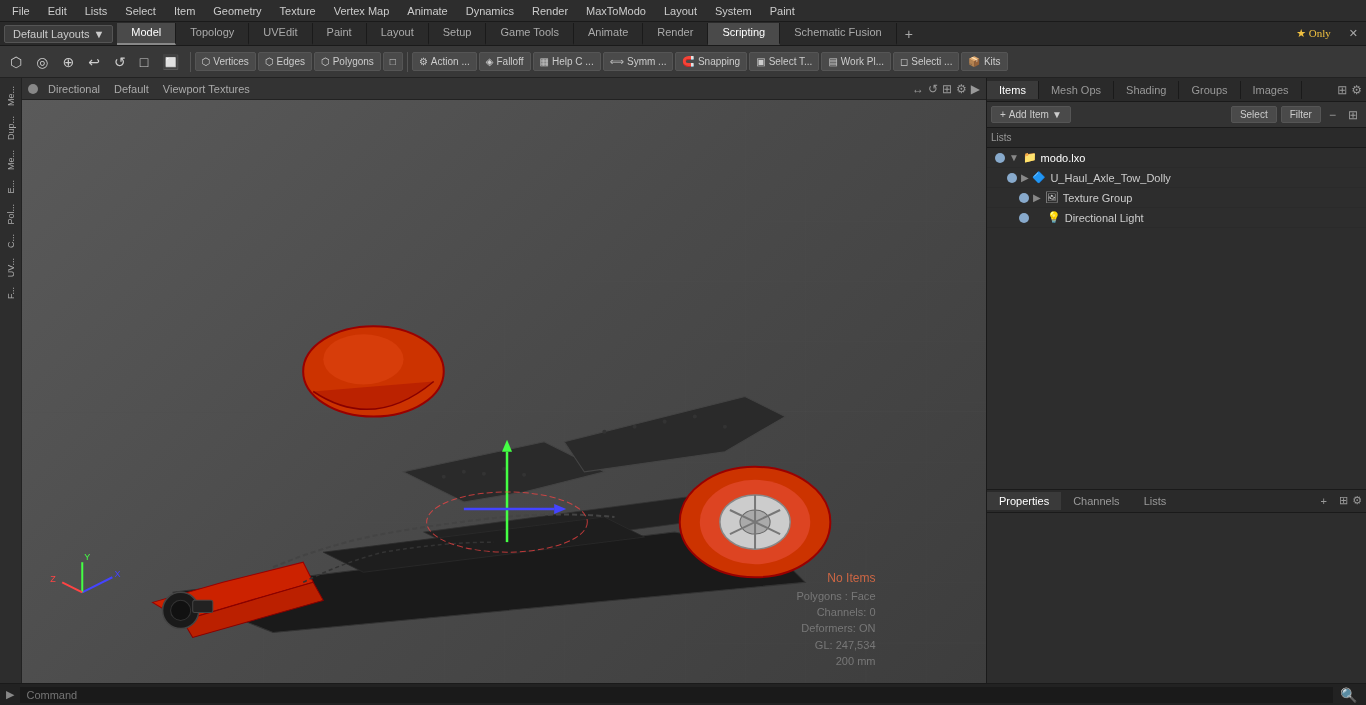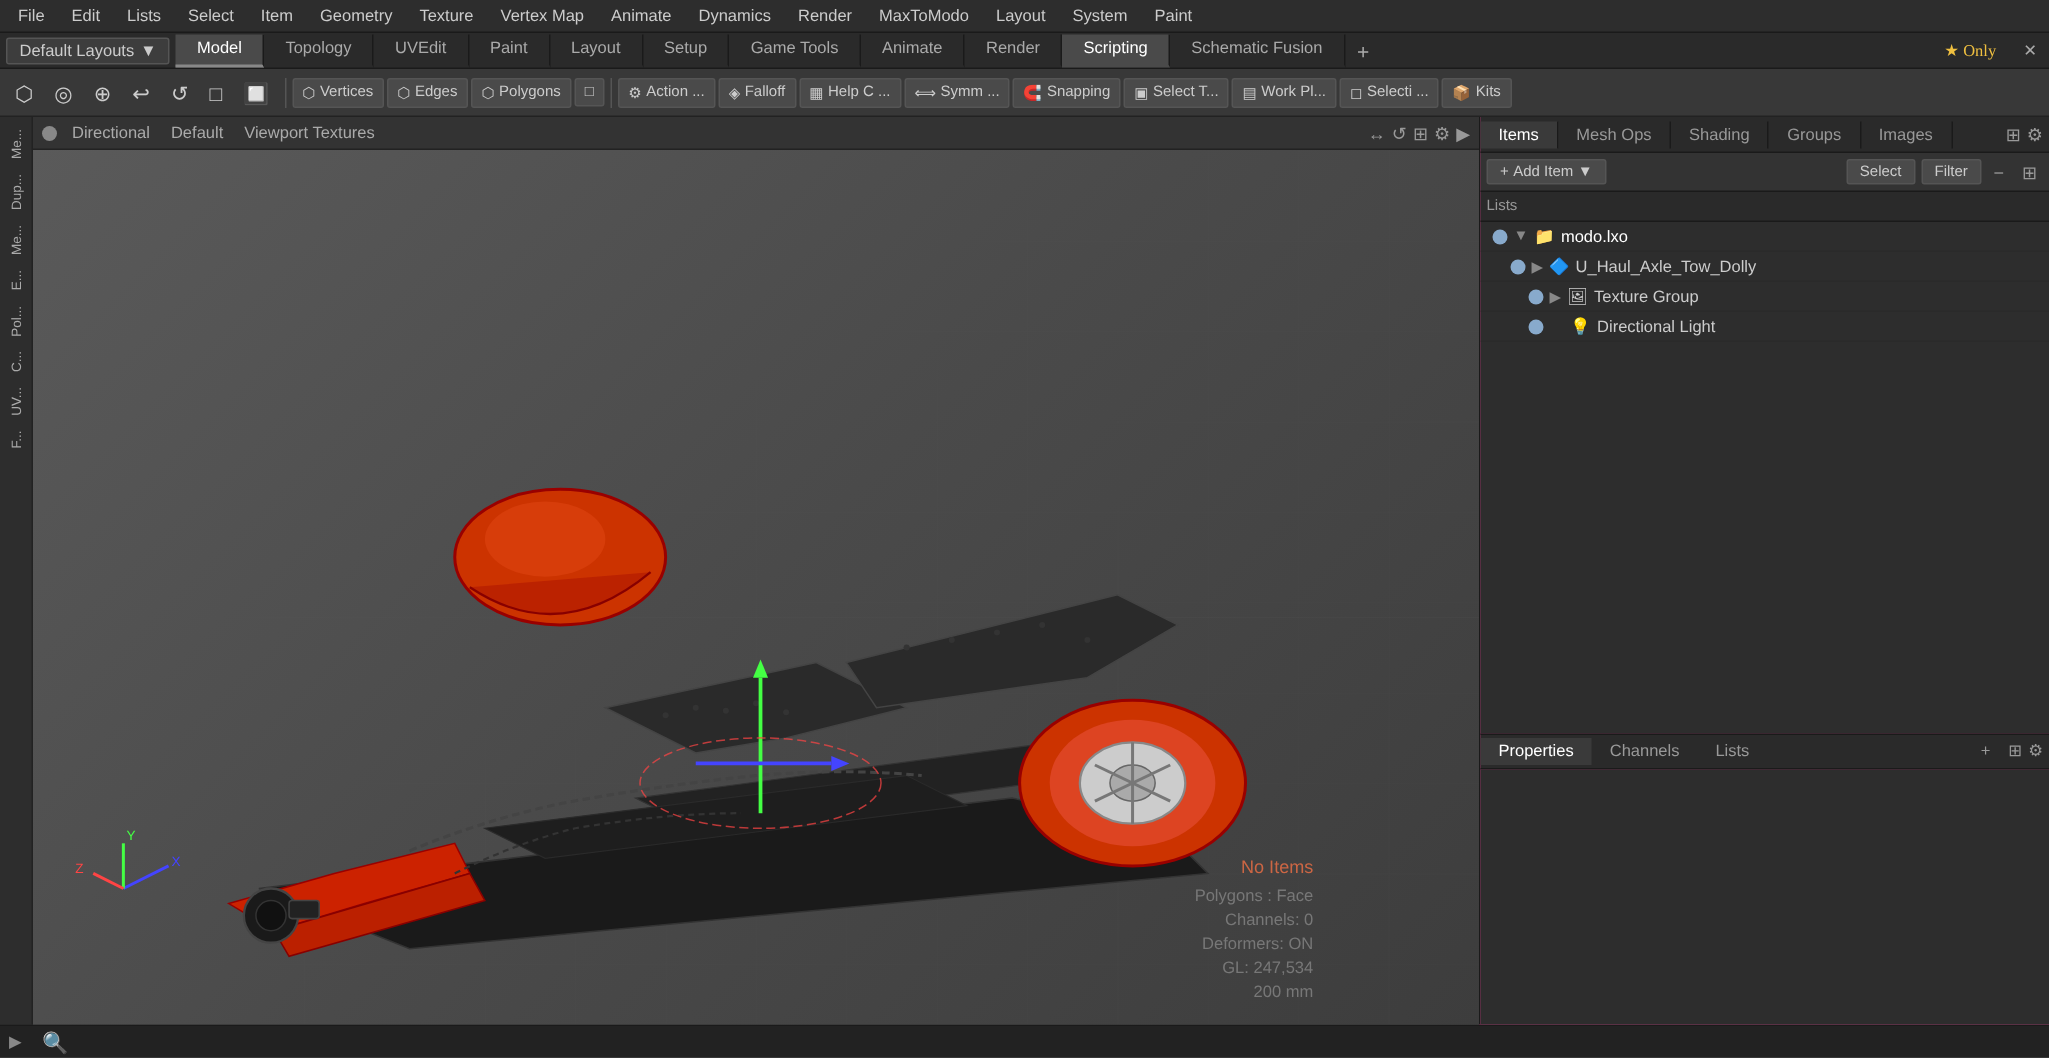--- a/index.html
+++ b/index.html
@@ -487,14 +487,15 @@
       </div>
     </div>
 
     <div id="properties-area"></div>
   </div>
 
 </div>
 
 <div id="command-bar">
   <span id="cmd-arrow">▶</span>
+  <input id="cmd-input" type="text" placeholder="Command" style="">
   <span id="cmd-search-btn">🔍</span>
 </div>
 
 </body></html>

